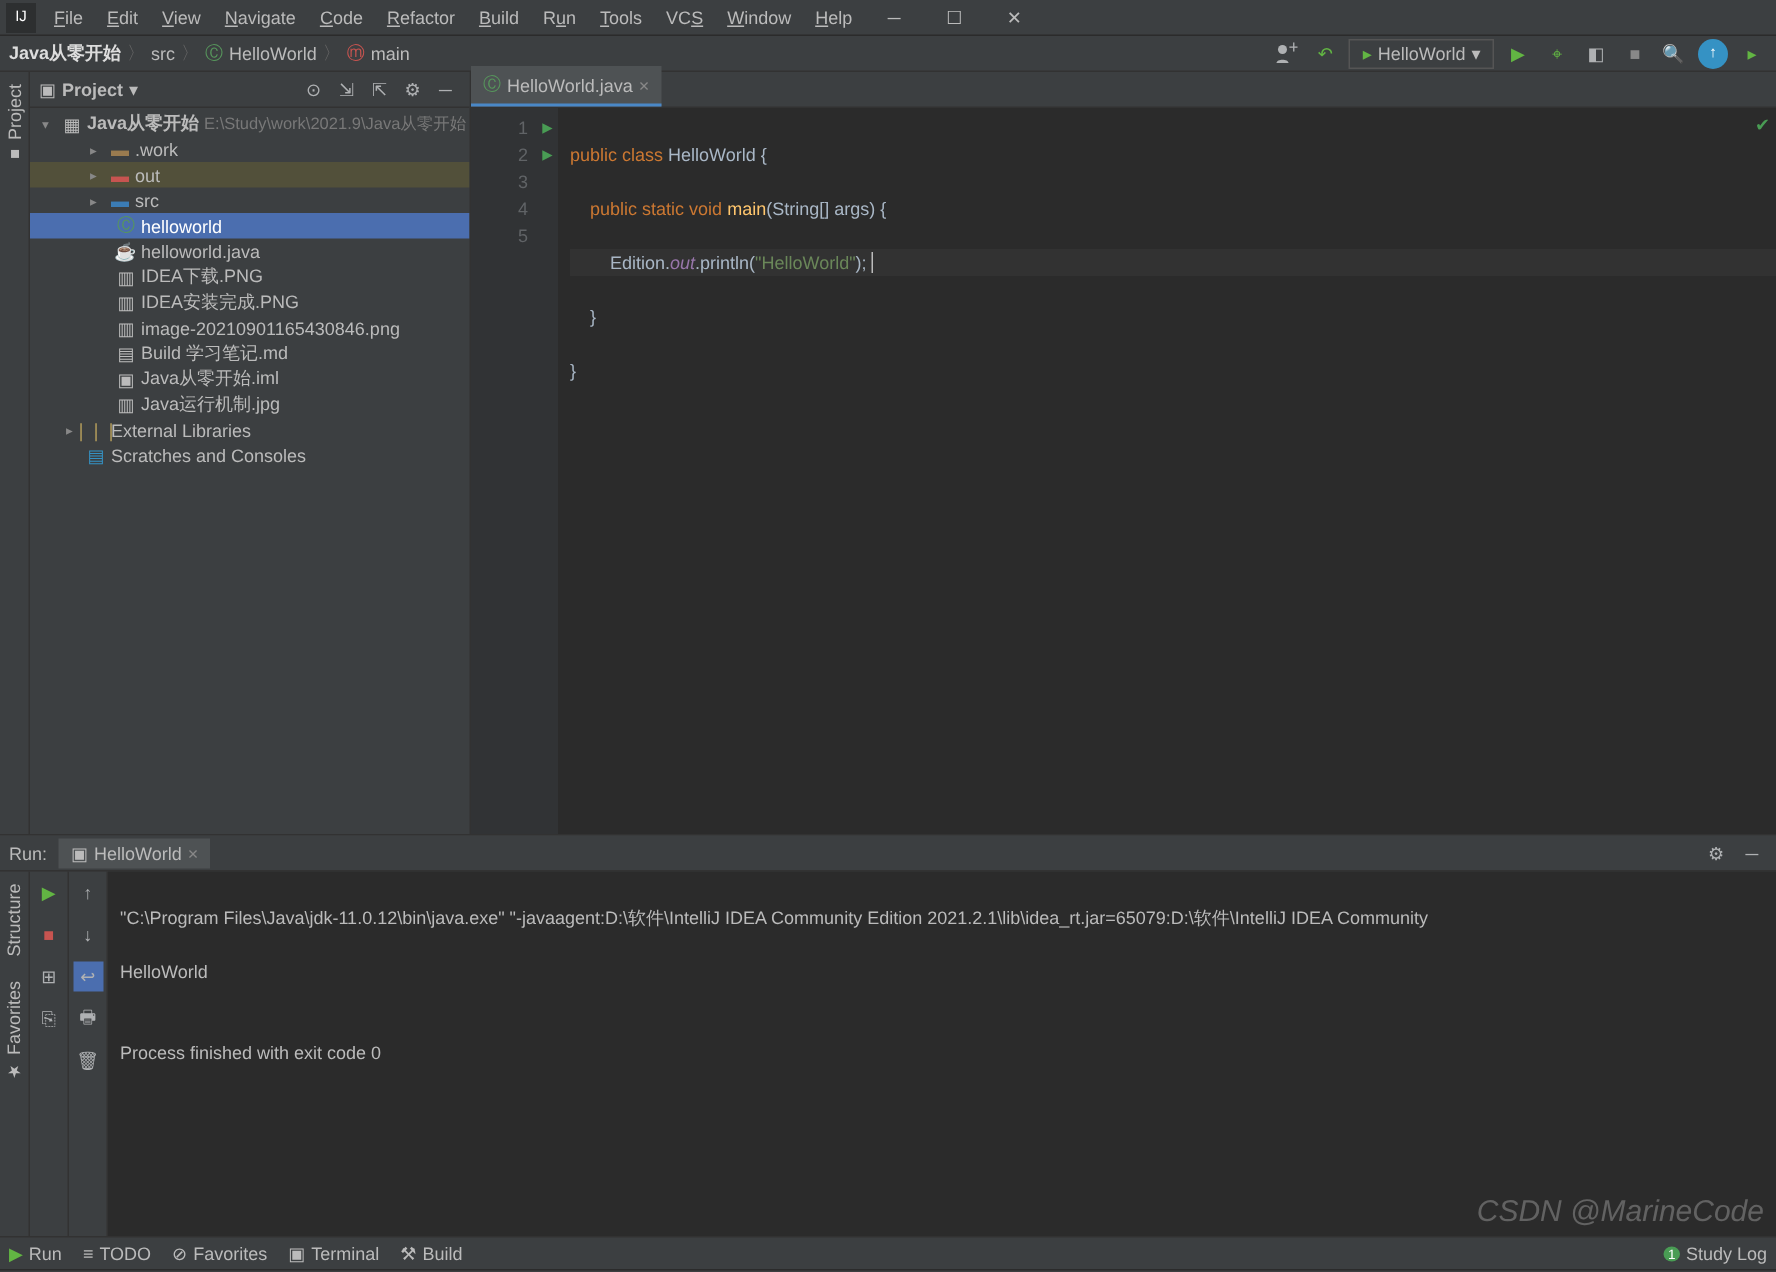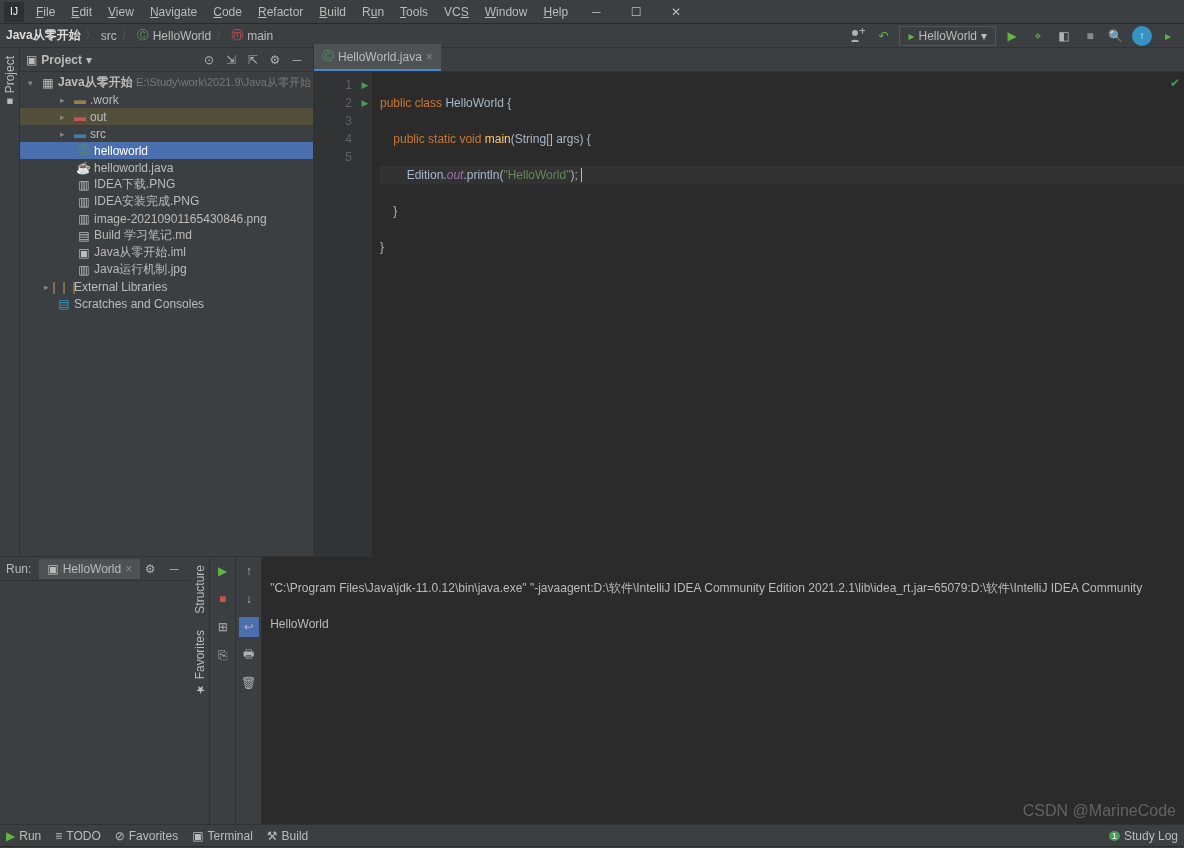--- a/index.html
+++ b/index.html
@@ -39,34 +39,34 @@
 .gutter-icons div { height: 18px; text-align: center; color: #499c54; font-size: 9px; }
 .code { padding: 4px 0 0 8px; line-height: 18px; white-space: pre; color: #a9b7c6; flex: 1; }
 .code .kw { color: #cc7832; }
 .code .str { color: #6a8759; }
 .code .fld { color: #9876aa; font-style: italic; }
 .code .fn { color: #ffc66d; }
 .code .cursor { border-left: 1px solid #bbb; animation: blink 1s infinite; }
 .code-line { position: relative; }
 .code-line.hl { background: #323232; }
 .editor-marker { position: absolute; right: 4px; top: 4px; color: #499c54; }
-.run-panel { height: 268px; display: flex; flex-direction: row; border-top: 1px solid #323232; }
+.run-panel { height: 268px; display: flex; flex-direction: column; border-top: 1px solid #323232; }
 .run-header { height: 24px; background: #3c3f41; display: flex; align-items: center; padding: 0 6px; border-bottom: 1px solid #323232; }
 .run-tab { background: #4e5254; padding: 3px 8px; display: flex; align-items: center; gap: 4px; margin-left: 8px; }
 .run-header-actions { margin-left: auto; display: flex; gap: 4px; }
 .run-body { flex: 1; display: flex; background: #2b2b2b; }
 .left-edge-tabs { width: 20px; background: #3c3f41; border-right: 1px solid #323232; display:flex; flex-direction:column; }
 .left-edge-vert { writing-mode: vertical-rl; transform: rotate(180deg); font-size: 11px; padding: 8px 2px; color:#bbb; display:flex; align-items:center; gap:4px; }
 .run-toolbar { width: 26px; background: #3c3f41; display: flex; flex-direction: column; align-items: center; padding-top: 4px; gap: 8px; border-right: 1px solid #323232; }
 .run-toolbar2 { width: 26px; background: #3c3f41; display: flex; flex-direction: column; align-items: center; padding-top: 4px; gap: 8px; border-right: 1px solid #323232; }
 .console { flex: 1; padding: 4px 8px; font-family: "Consolas", monospace; font-size: 13px; color: #bbb; line-height: 18px; white-space: pre; overflow: hidden; }
 .bottom-bar { height: 22px; background: #3c3f41; display: flex; align-items: center; padding: 0 6px; border-top: 1px solid #323232; gap: 14px; }
 .bottom-item { display: flex; align-items: center; gap: 4px; cursor: pointer; font-size: 12px; }
 .status-bar { height: 22px; background: #3c3f41; display: flex; align-items: center; padding: 0 6px; border-top: 1px solid #2b2b2b; font-size: 11px; color: #999; }
-.watermark { position: absolute; right: 8px; bottom: 28px; color: rgba(200,200,200,0.35); font-size: 16px; pointer-events: none; }
+.watermark { position: absolute; right: 8px; bottom: 28px; color: rgba(200,200,200,0.35); font-size: 20px; font-style: italic; pointer-events: none; }
 @keyframes blink { 50% { border-color: transparent; } }
 svg { display: block; }
 </style>
 </head>
 <body>
 
 <div class="titlebar">
   <div class="titlebar-logo">IJ</div>
   <div class="menu-item"><u>F</u>ile</div>
   <div class="menu-item"><u>E</u>dit</div>
@@ -275,20 +275,21 @@
       <div class="icon-btn">↑</div>
       <div class="icon-btn">↓</div>
       <div class="icon-btn" style="background:#4b6eaf">↩</div>
       <div class="icon-btn">🖶</div>
       <div class="icon-btn">🗑</div>
     </div>
     <div class="console">
 <div>"C:\Program Files\Java\jdk-11.0.12\bin\java.exe" "-javaagent:D:\软件\IntelliJ IDEA Community Edition 2021.2.1\lib\idea_rt.jar=65079:D:\软件\IntelliJ IDEA Community</div>
 <div>HelloWorld</div>
 <div></div>
+<div>Process finished with exit code 0</div>
     </div>
   </div>
 </div>
 
 <div class="bottom-bar">
   <div class="bottom-item">
       <span style="color:#62b543">▶</span>
       <span>Run</span>
     </div>
   <div class="bottom-item">

